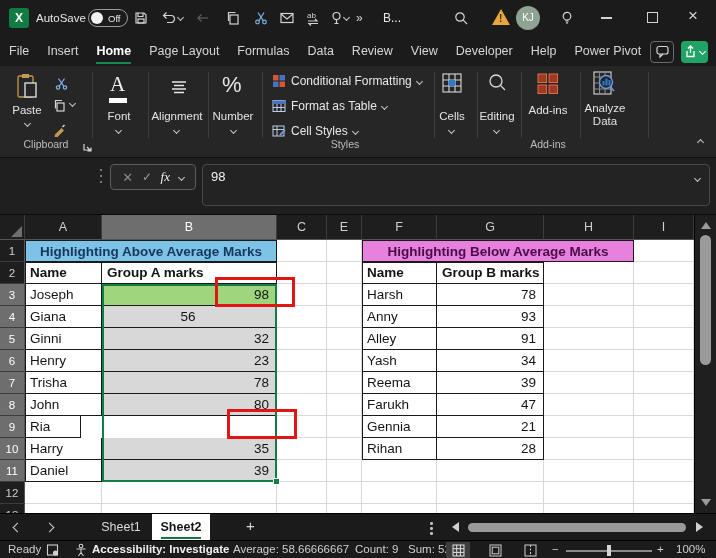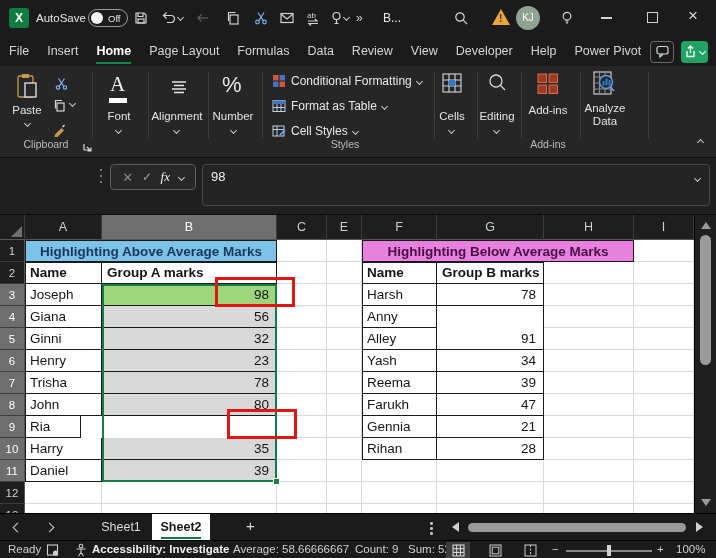--- a/index.html
+++ b/index.html
@@ -438,21 +438,21 @@
       <div class="cell tbl" style="left: 25px; top: 135px; width: 77px; height: 22px;">Henry</div>
       <div class="cell tbl" style="left: 25px; top: 157px; width: 77px; height: 22px;">Trisha</div>
       <div class="cell tbl" style="left: 25px; top: 179px; width: 77px; height: 22px;">John</div>
       <div class="cell tbl" style="left: 25px; top: 201px; width: 56px; height: 22px;">Ria</div>
       <div class="cell tbl" style="left: 25px; top: 223px; width: 77px; height: 22px;">Harry</div>
       <div class="cell tbl" style="left: 25px; top: 245px; width: 77px; height: 22px;">Daniel</div>
       <div class="cell" style="left: 25px; top: 267px; width: 77px; height: 22px;"></div>
       <div class="cell" style="left: 25px; top: 289px; width: 77px; height: 22px;"></div>
       <div class="cell tbl hdr" style="left: 102px; top: 47px; width: 175px; height: 22px;">Group A marks</div>
       <div class="cell tbl num ga" style="left: 102px; top: 69px; width: 175px; height: 22px;">98</div>
-      <div class="cell tbl num gsel" style="left: 102px; top: 91px; width: 175px; height: 22px;">56</div>
+      <div class="cell tbl num gsel" style="left: 102px; top: 91px; width: 175px; height: 22px; text-align: center;">56</div>
       <div class="cell tbl num gsel" style="left: 102px; top: 113px; width: 175px; height: 22px;">32</div>
       <div class="cell tbl num gsel" style="left: 102px; top: 135px; width: 175px; height: 22px;">23</div>
       <div class="cell tbl num gsel" style="left: 102px; top: 157px; width: 175px; height: 22px;">78</div>
       <div class="cell tbl num gsel" style="left: 102px; top: 179px; width: 175px; height: 22px;">80</div>
       <div class="cell tbl num gsel" style="left: 102px; top: 223px; width: 175px; height: 22px;">35</div>
       <div class="cell tbl num gsel" style="left: 102px; top: 245px; width: 175px; height: 22px;">39</div>
       <div class="cell" style="left: 102px; top: 267px; width: 175px; height: 22px;"></div>
       <div class="cell" style="left: 102px; top: 289px; width: 175px; height: 22px;"></div>
       <div class="cell" style="left: 277px; top: 25px; width: 50px; height: 22px;"></div>
       <div class="cell" style="left: 277px; top: 47px; width: 50px; height: 22px;"></div>
@@ -487,20 +487,21 @@
       <div class="cell tbl" style="left: 362px; top: 135px; width: 75px; height: 22px;">Yash</div>
       <div class="cell tbl" style="left: 362px; top: 157px; width: 75px; height: 22px;">Reema</div>
       <div class="cell tbl" style="left: 362px; top: 179px; width: 75px; height: 22px;">Farukh</div>
       <div class="cell tbl" style="left: 362px; top: 201px; width: 75px; height: 22px;">Gennia</div>
       <div class="cell tbl" style="left: 362px; top: 223px; width: 75px; height: 22px;">Rihan</div>
       <div class="cell" style="left: 362px; top: 245px; width: 75px; height: 22px;"></div>
       <div class="cell" style="left: 362px; top: 267px; width: 75px; height: 22px;"></div>
       <div class="cell" style="left: 362px; top: 289px; width: 75px; height: 22px;"></div>
       <div class="cell tbl hdr" style="left: 437px; top: 47px; width: 107px; height: 22px; text-align: center;">Group B marks</div>
       <div class="cell tbl num" style="left: 437px; top: 69px; width: 107px; height: 22px;">78</div>
+      <div class="cell tbl num" style="left: 437px; top: 91px; width: 107px; height: 22px;">93</div>
       <div class="cell tbl num" style="left: 437px; top: 113px; width: 107px; height: 22px;">91</div>
       <div class="cell tbl num" style="left: 437px; top: 135px; width: 107px; height: 22px;">34</div>
       <div class="cell tbl num" style="left: 437px; top: 157px; width: 107px; height: 22px;">39</div>
       <div class="cell tbl num" style="left: 437px; top: 179px; width: 107px; height: 22px;">47</div>
       <div class="cell tbl num" style="left: 437px; top: 201px; width: 107px; height: 22px;">21</div>
       <div class="cell tbl num" style="left: 437px; top: 223px; width: 107px; height: 22px;">28</div>
       <div class="cell" style="left: 437px; top: 245px; width: 107px; height: 22px;"></div>
       <div class="cell" style="left: 437px; top: 267px; width: 107px; height: 22px;"></div>
       <div class="cell" style="left: 437px; top: 289px; width: 107px; height: 22px;"></div>
       <div class="cell" style="left: 544px; top: 47px; width: 90px; height: 22px;"></div>

